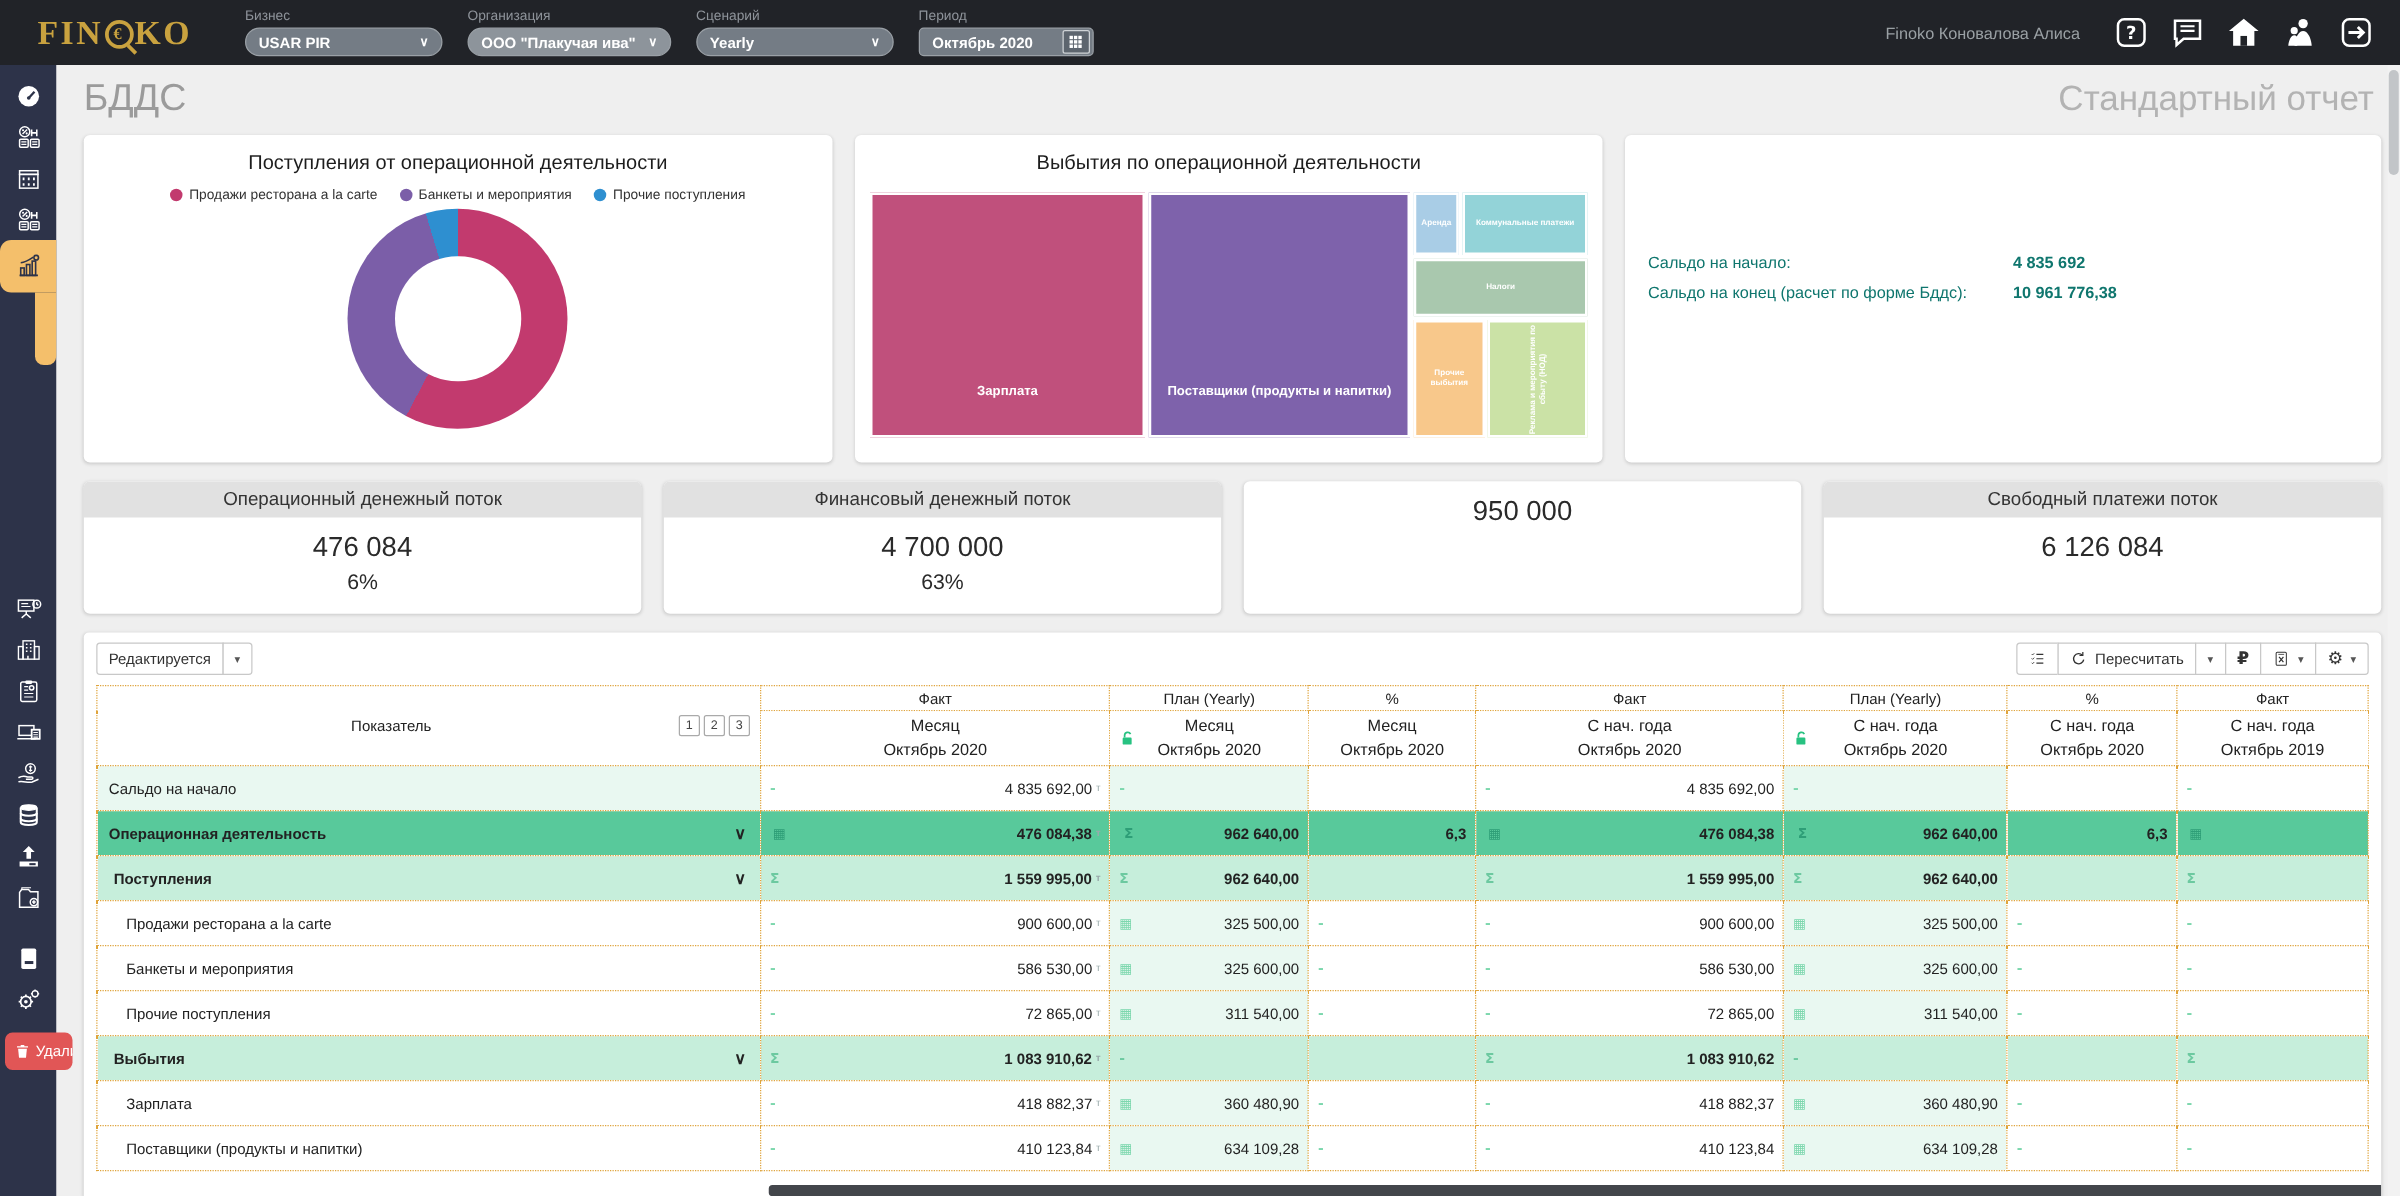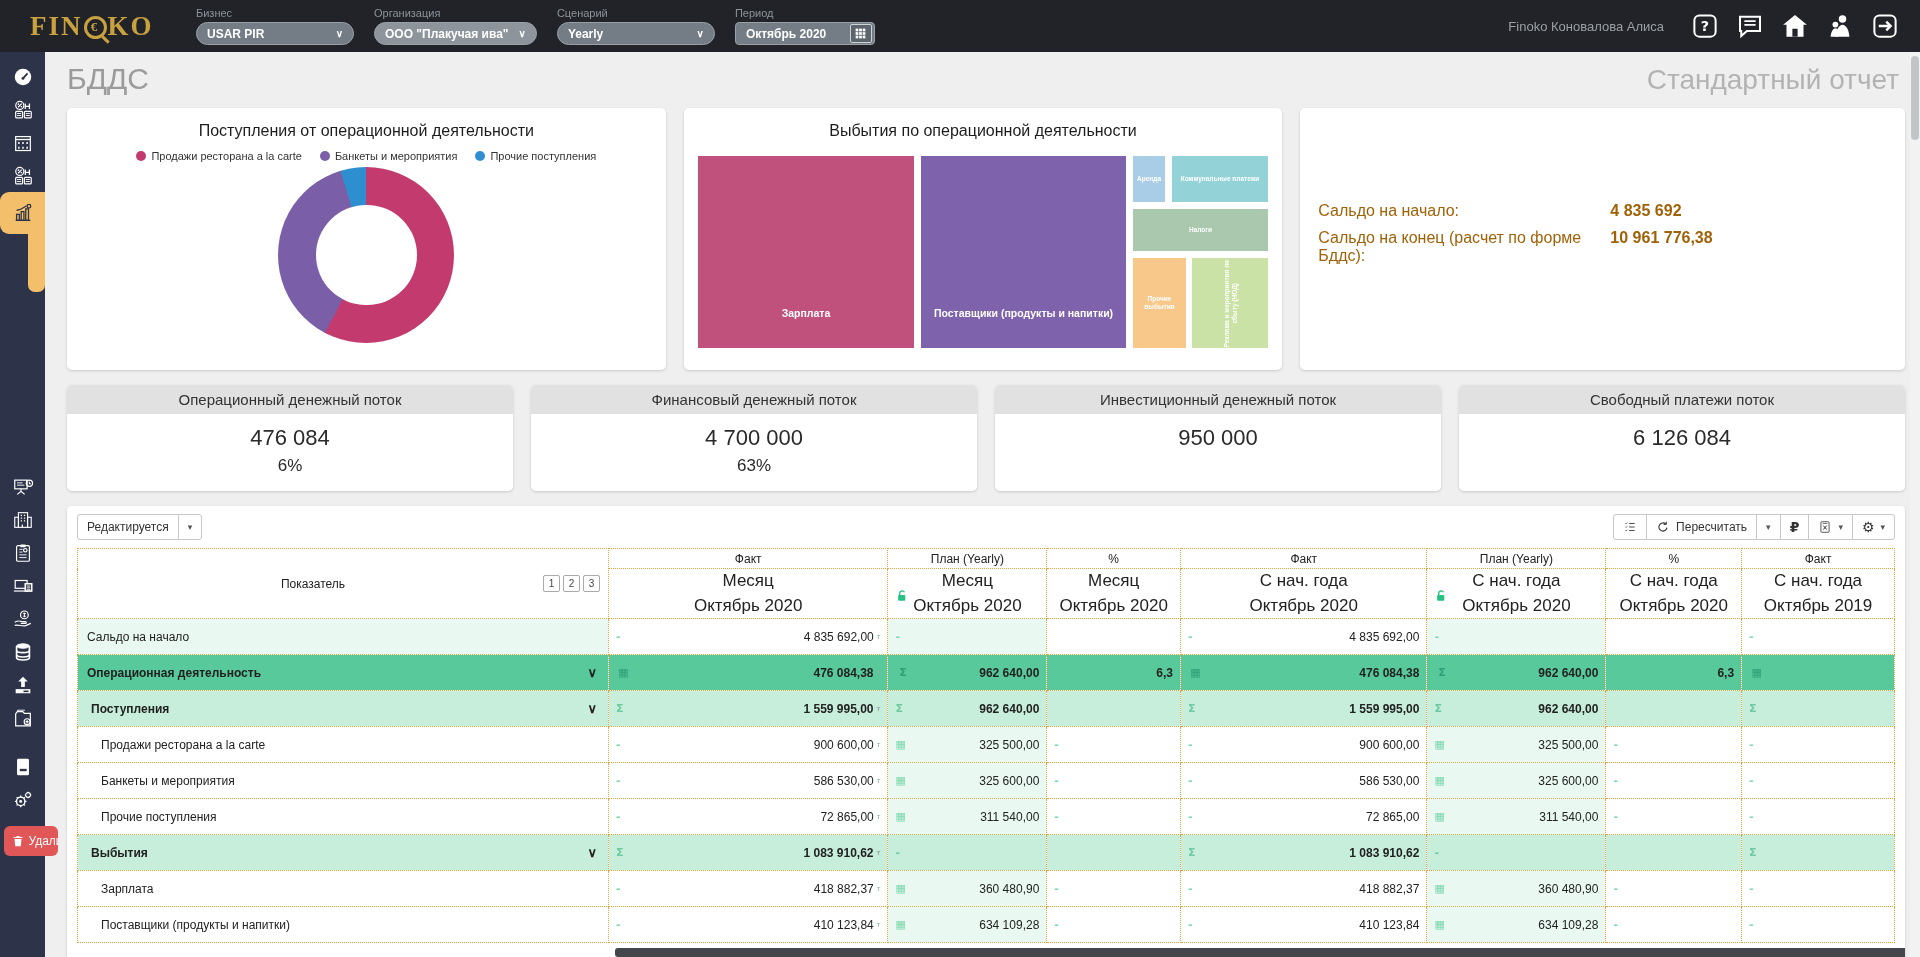--- a/index.html
+++ b/index.html
@@ -51,21 +51,21 @@
   .donut:after{content:"";position:absolute;inset:21.5%;background:#fff;border-radius:50%;}
 
   .tm-plot{position:relative;margin-top:14px;height:196px;background:#fff;}
   .tm-block{position:absolute;border:2px solid #fff;color:#fff;font-weight:bold;cursor:pointer;}
   .tm-big{font-size:10.5px;}
   .tm-big span{position:absolute;bottom:15%;left:0;width:100%;text-align:center;}
   .tm-small{display:flex;align-items:center;justify-content:center;font-size:6.5px;text-align:center;line-height:1.2;}
   .tm-small.vert span{writing-mode:vertical-rl;transform:rotate(180deg);}
 
   .saldo-card{padding-top:94px;padding-left:18px;}
-  .saldo-row{display:flex;font-size:16px;color:#a16207;margin-bottom:9px;}
+  .saldo-row{display:flex;font-size:13px;color:#0f766e;margin-bottom:9px;}
   .saldo-label{width:292px;}
   .saldo-value{font-weight:bold;}
 
   .kpi-row{display:flex;gap:18px;height:106px;margin-top:15px;}
   .kpi{background:#fff;flex:1;border-radius:5px;box-shadow:0 1px 3px rgba(0,0,0,.16);overflow:hidden;text-align:center;}
   .kpi-head{background:#e1e1e1;height:29px;line-height:29px;font-size:15px;color:#333;}
   .kpi-val{font-size:22px;color:#2a2a2a;margin-top:11px;}
   .kpi-pct{font-size:17px;color:#2a2a2a;margin-top:5px;}
 
   
@@ -78,21 +78,21 @@
   .btn-group .btn{margin-left:-1px;}
   .btn-group .btn:first-child{margin-left:0;border-radius:3px 0 0 3px;}
   .btn-group .btn:last-child{border-radius:0 3px 3px 0;}
   .rub{font-size:14px;font-weight:bold;font-family:"DejaVu Sans",sans-serif;}
   .gear-ch{font-size:14px;font-family:"DejaVu Sans",sans-serif;}
 
   table.grid{width:100%;border-collapse:collapse;table-layout:fixed;margin-top:8px;font-size:12px;color:#222;}
   .grid th,.grid td{border:1px dotted #dfa43c;overflow:hidden;}
   .grid th{background:#fff;font-weight:normal;}
   th.htop{height:20px;font-size:12px;}
-  th.hsub{height:44px;font-size:17px;line-height:1.45;position:relative;}
+  th.hsub{height:44px;font-size:13px;line-height:1.45;position:relative;}
   th.hsub .lock{position:absolute;left:7px;top:50%;transform:translateY(-50%);width:15px;height:15px;}
   th.pokaz{font-size:12px;}
   .pokaz-inner{display:flex;align-items:center;padding:0 8px;}
   .pokaz-inner .pl{flex:1;text-align:center;}
   .lvl-btn{width:17px;height:17px;border:1px solid #aaa;border-radius:2px;background:#fff;font-size:10px;color:#444;margin-left:3px;cursor:pointer;}
   .grid td{height:36px;padding:0 7px;}
   .cell{display:flex;align-items:center;height:100%;}
   .cicon{color:#7cd7ad;font-weight:bold;font-size:11px;width:15px;flex:0 0 auto;font-family:"DejaVu Sans",sans-serif;}
   .val{margin-left:auto;white-space:nowrap;}
   sup.t{color:#9aa;font-size:8px;margin-left:3px;}
@@ -407,21 +407,20 @@
         <div class="kpi-head">Операционный денежный поток</div>
         <div class="kpi-val">476 084</div>
         <div class="kpi-pct">6%</div>
       </div>
       <div class="kpi">
         <div class="kpi-head">Финансовый денежный поток</div>
         <div class="kpi-val">4 700 000</div>
         <div class="kpi-pct">63%</div>
       </div>
       <div class="kpi">
-        <div class="kpi-head">Инвестиционный денежный поток</div>
         <div class="kpi-val">950 000</div>
       </div>
       <div class="kpi">
         <div class="kpi-head">Свободный платежи поток</div>
         <div class="kpi-val">6 126 084</div>
         <div class="kpi-pct"></div>
       </div>
     </div>
 
   <div class="table-panel">

